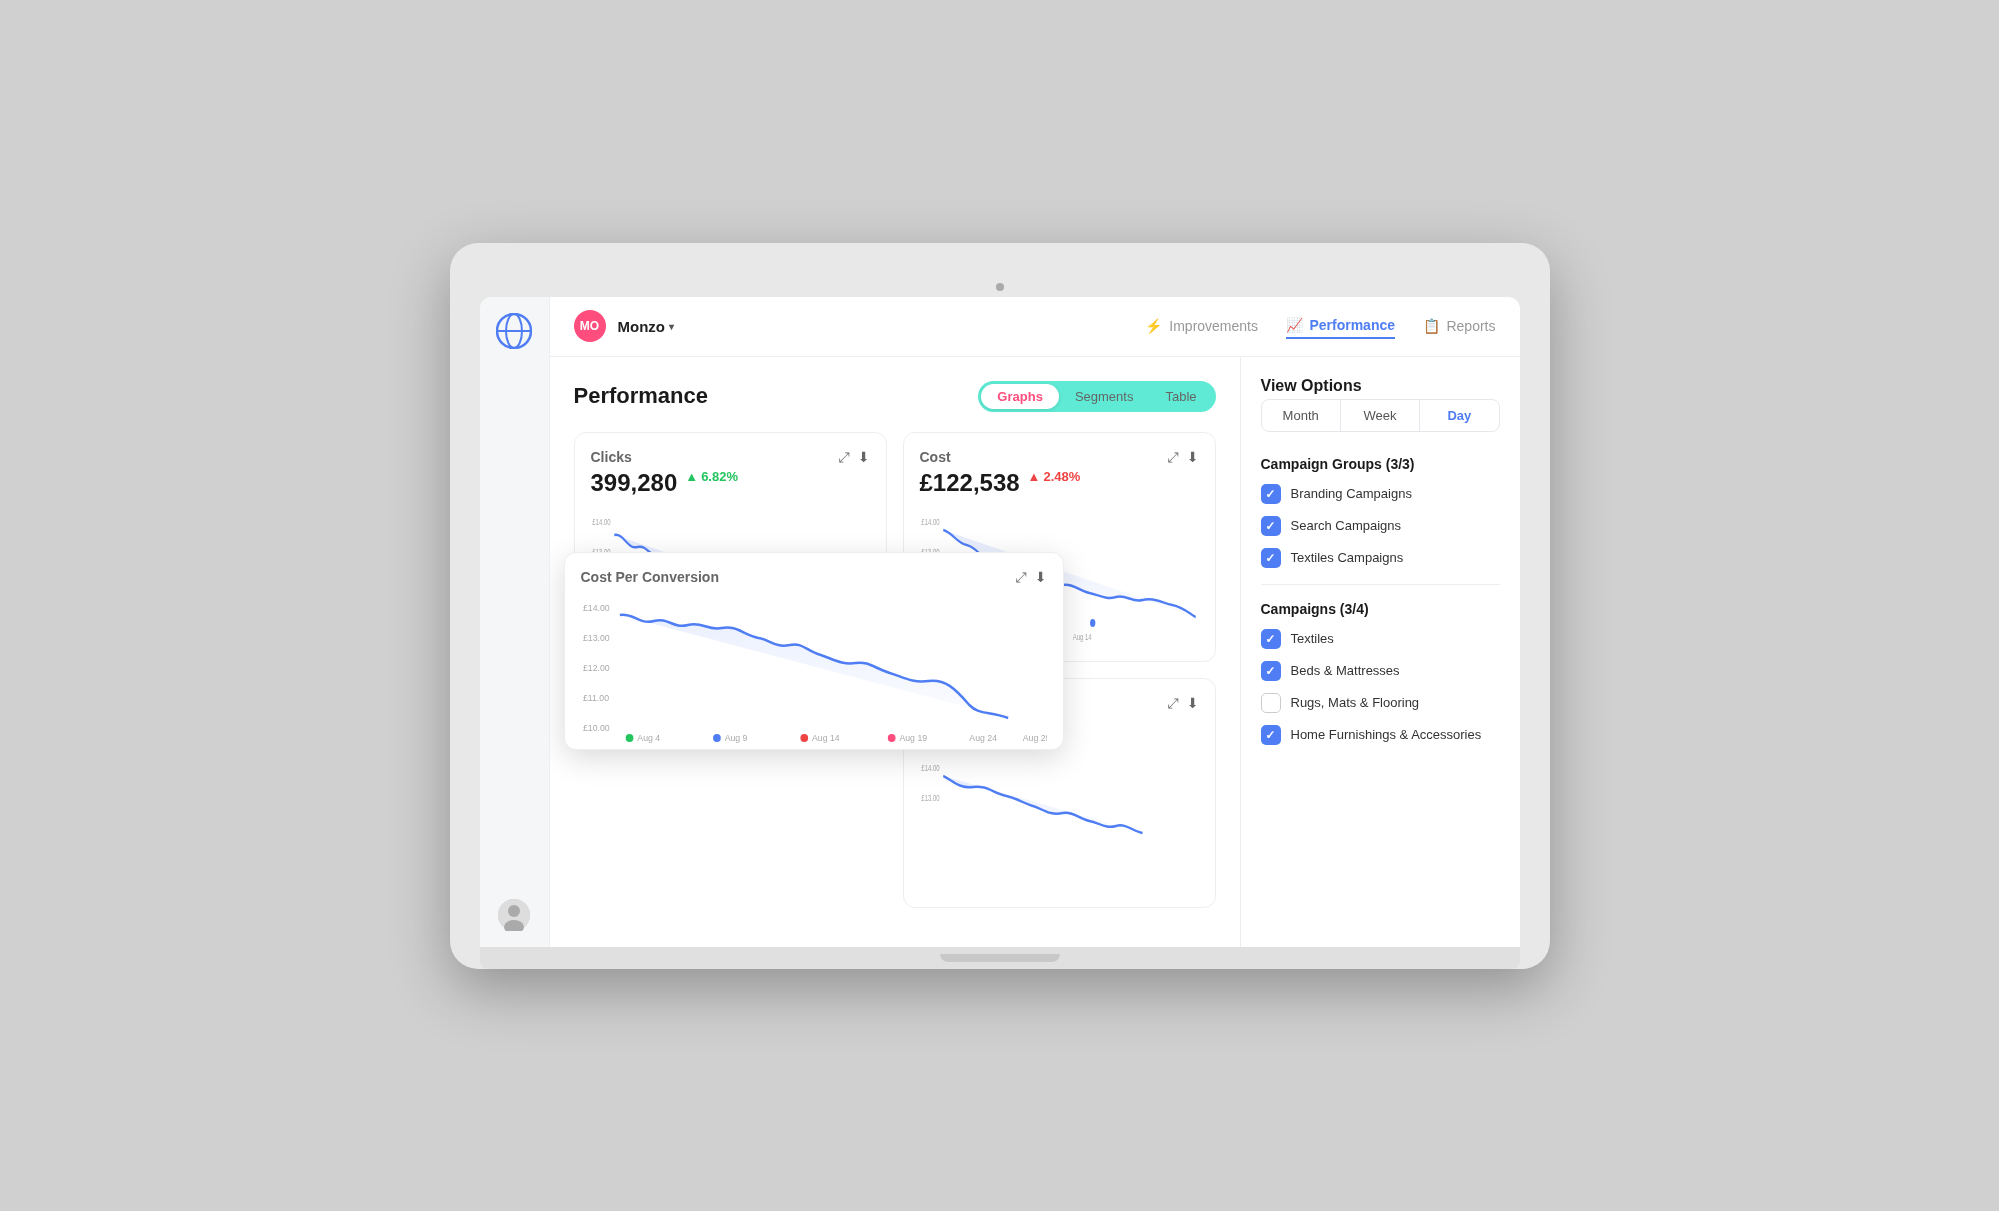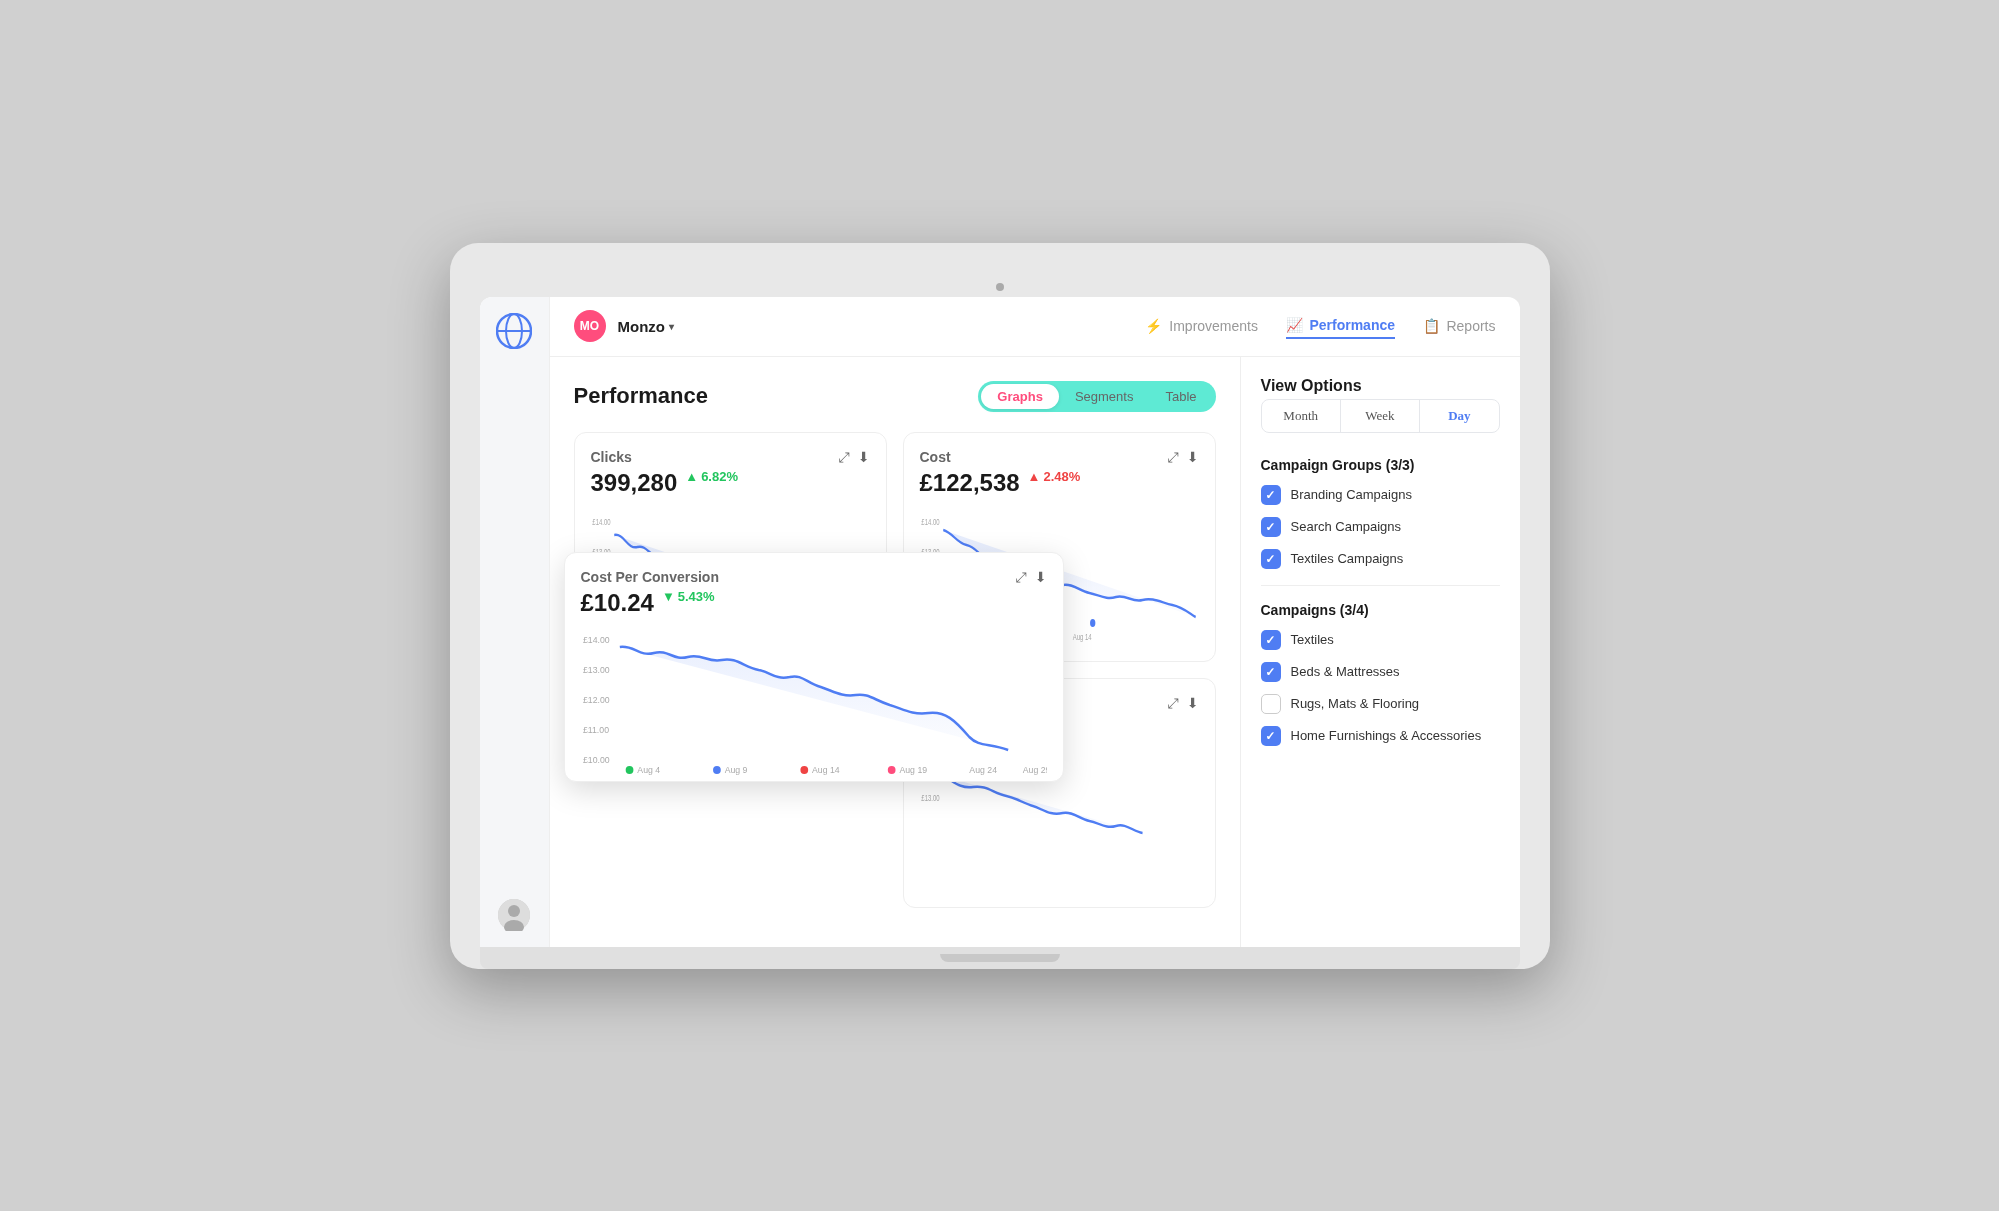--- a/index.html
+++ b/index.html
@@ -267,21 +267,20 @@
       flex: 1;
       padding: 8px 0;
       text-align: center;
       font-size: 13px;
       font-weight: 500;
       color: #555;
       cursor: pointer;
       border: none;
       background: transparent;
       border-right: 1px solid #e5e7eb;
-      font-family: Liberation Serif, serif;
     }
     .time-option:last-child { border-right: none; }
     .time-option.active { color: #4f7df3; font-weight: 700; }
 
     .panel-section-title {
       font-size: 14px;
       font-weight: 700;
       color: #1a1a1a;
       margin-bottom: 12px;
     }
@@ -500,27 +499,20 @@
                       <text x="2" y="50" fill="#aaa" font-size="9">£13.00</text>
                       <path d="M35,25 C50,30 60,38 80,36 C100,34 110,42 130,45 C145,47 155,52 170,55 C185,58 195,65 215,62 C230,60 240,68 255,70 C270,72 280,78 295,75 C310,72 320,80 335,82" fill="url(#blueGrad4)" stroke="#4f7df3" stroke-width="2.5"></path>
                     </svg>
                   </div>
                 </div>
 
               </div>
 
               <div style="position: absolute; left: -10px; top: 120px; width: 500px; background: white; border: 1px solid #eee; border-radius: 12px; padding: 16px; box-shadow: 0 8px 30px rgba(0,0,0,0.15); z-index: 20;">
                 <div class="chart-label">Cost Per Conversion</div>
-                <div class="chart-value">
-                  <span>£10.24</span>
-                  <span class="change-badge down">
-                    <span>▼</span>
-                    <span>5.43%</span>
-                  </span>
-                </div>
                 <div class="chart-actions">
                   <span class="chart-action-btn">⤢</span>
                   <span class="chart-action-btn">⬇</span>
                 </div>
                 <div class="chart-area">
                   <svg width="100%" height="150" viewBox="0 0 480 150" preserveAspectRatio="none">
                     <defs>
                       <linearGradient id="blueGrad3" x1="0" y1="0" x2="0" y2="1">
                         <stop offset="0%" stop-color="#4f7df3" stop-opacity="0.12"></stop>
                         <stop offset="100%" stop-color="#4f7df3" stop-opacity="0.02"></stop>

